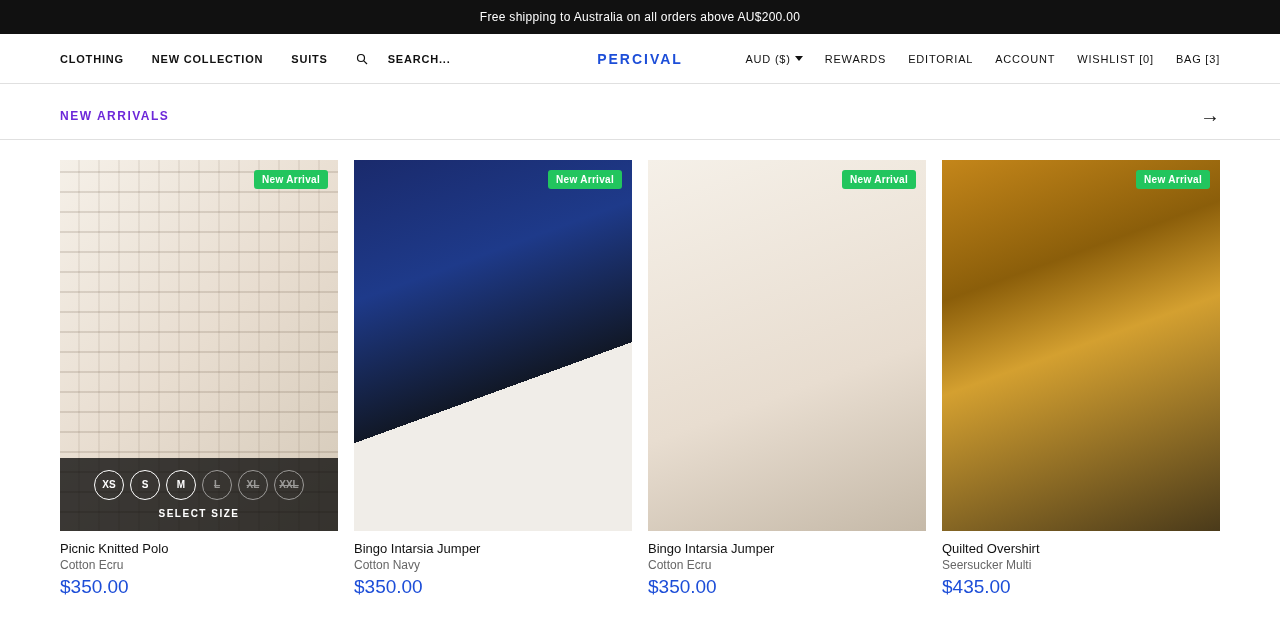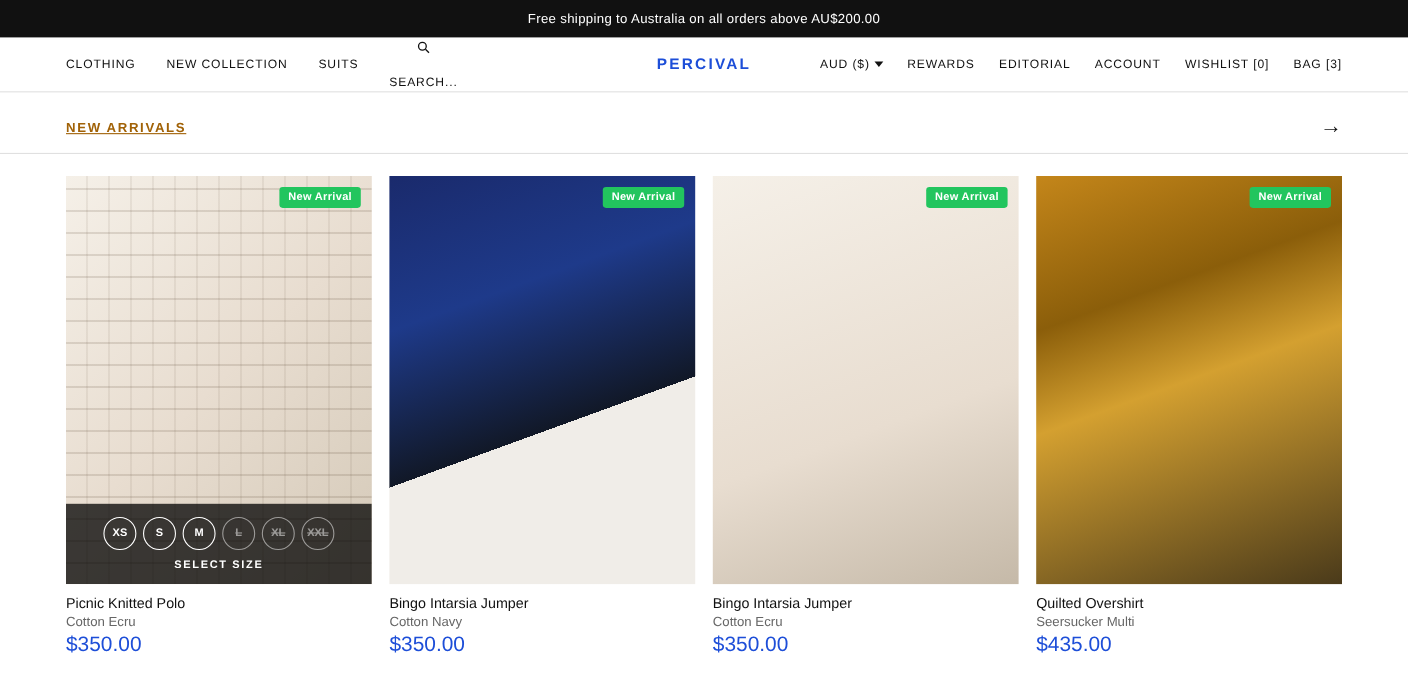--- a/index.html
+++ b/index.html
@@ -26,21 +26,21 @@
     }
 
     .nav-left {
       display: flex;
       align-items: center;
       gap: 28px;
     }
 
     .nav-item {
       font-size: 11px;
-      font-weight: 400;
+      font-weight: 700;
       letter-spacing: 0.8px;
       text-transform: uppercase;
       color: #111;
       cursor: pointer;
       white-space: nowrap;
     }
 
     .nav-center {
       position: absolute;
       left: 50%;
@@ -94,40 +94,38 @@
       height: 0;
       border-left: 4px solid transparent;
       border-right: 4px solid transparent;
       border-top: 5px solid #111;
     }
 
     .search-item {
       display: flex;
       align-items: center;
       gap: 20px;
-      flex-direction: column;
     }
 
     
     .section-header {
       display: flex;
       align-items: center;
       justify-content: space-between;
       padding: 20px 60px 12px;
       border-bottom: 1px solid #e0e0e0;
       margin-bottom: 20px;
     }
 
     .section-title {
       font-size: 12px;
       font-weight: 600;
       letter-spacing: 1.5px;
       text-transform: uppercase;
-      color: #a16207;
-      text-decoration: underline;
+      color: #6d28d9;
     }
 
     .arrow-right {
       cursor: pointer;
       font-size: 20px;
       color: #111;
     }
 
     
     .product-grid {

